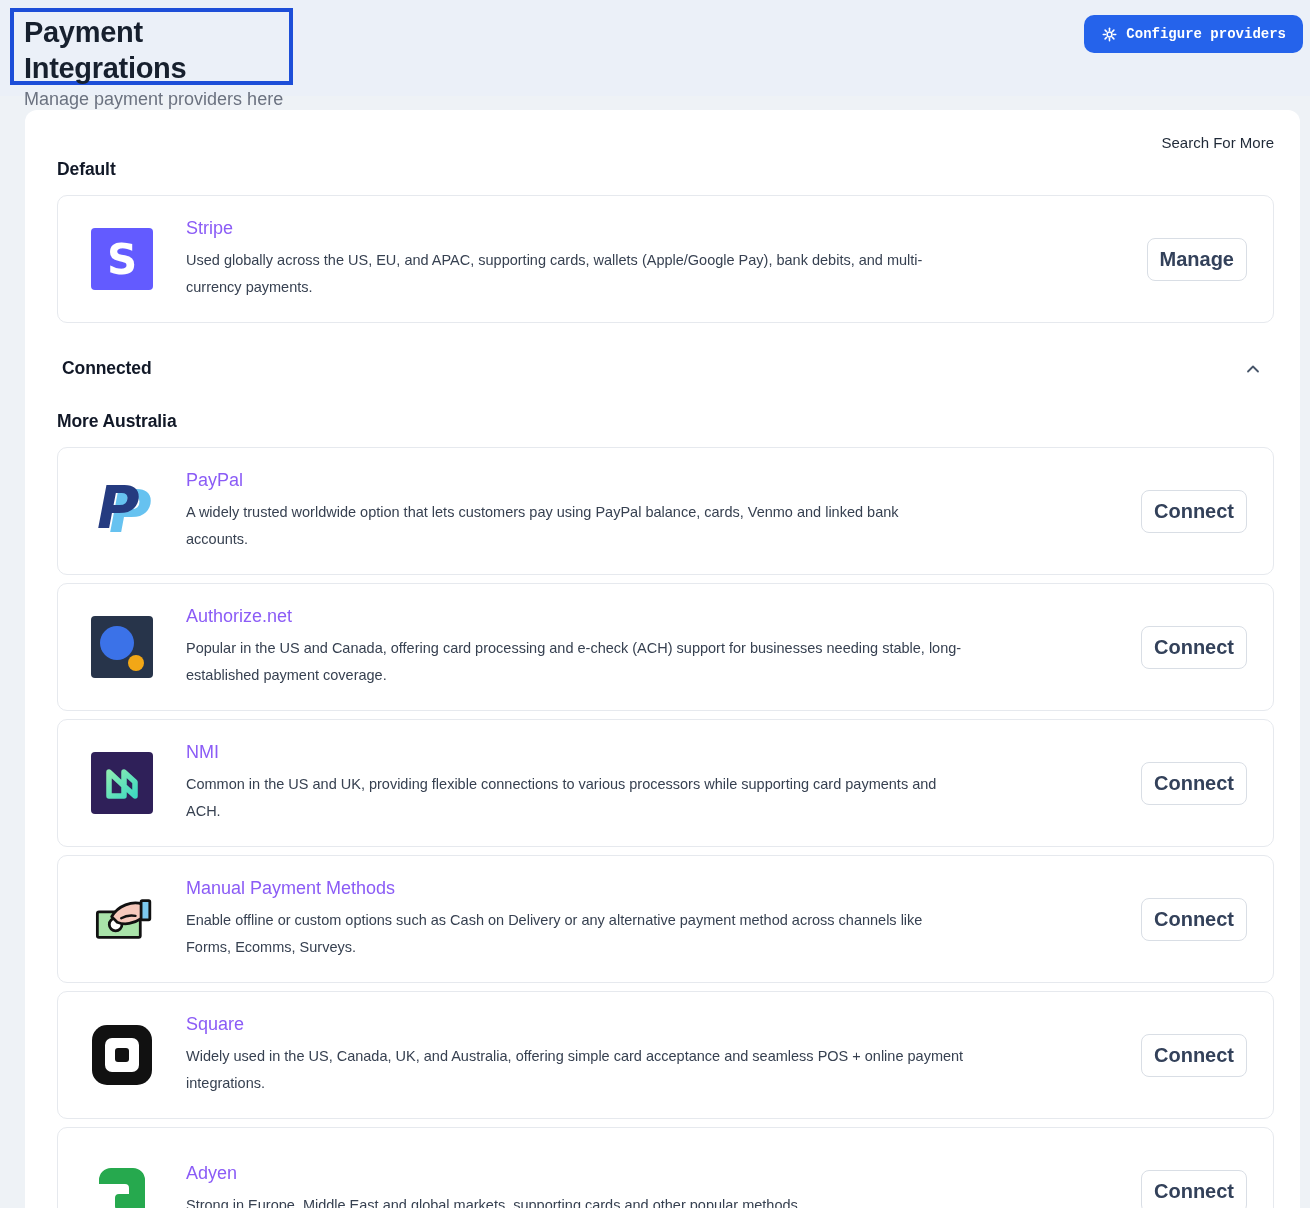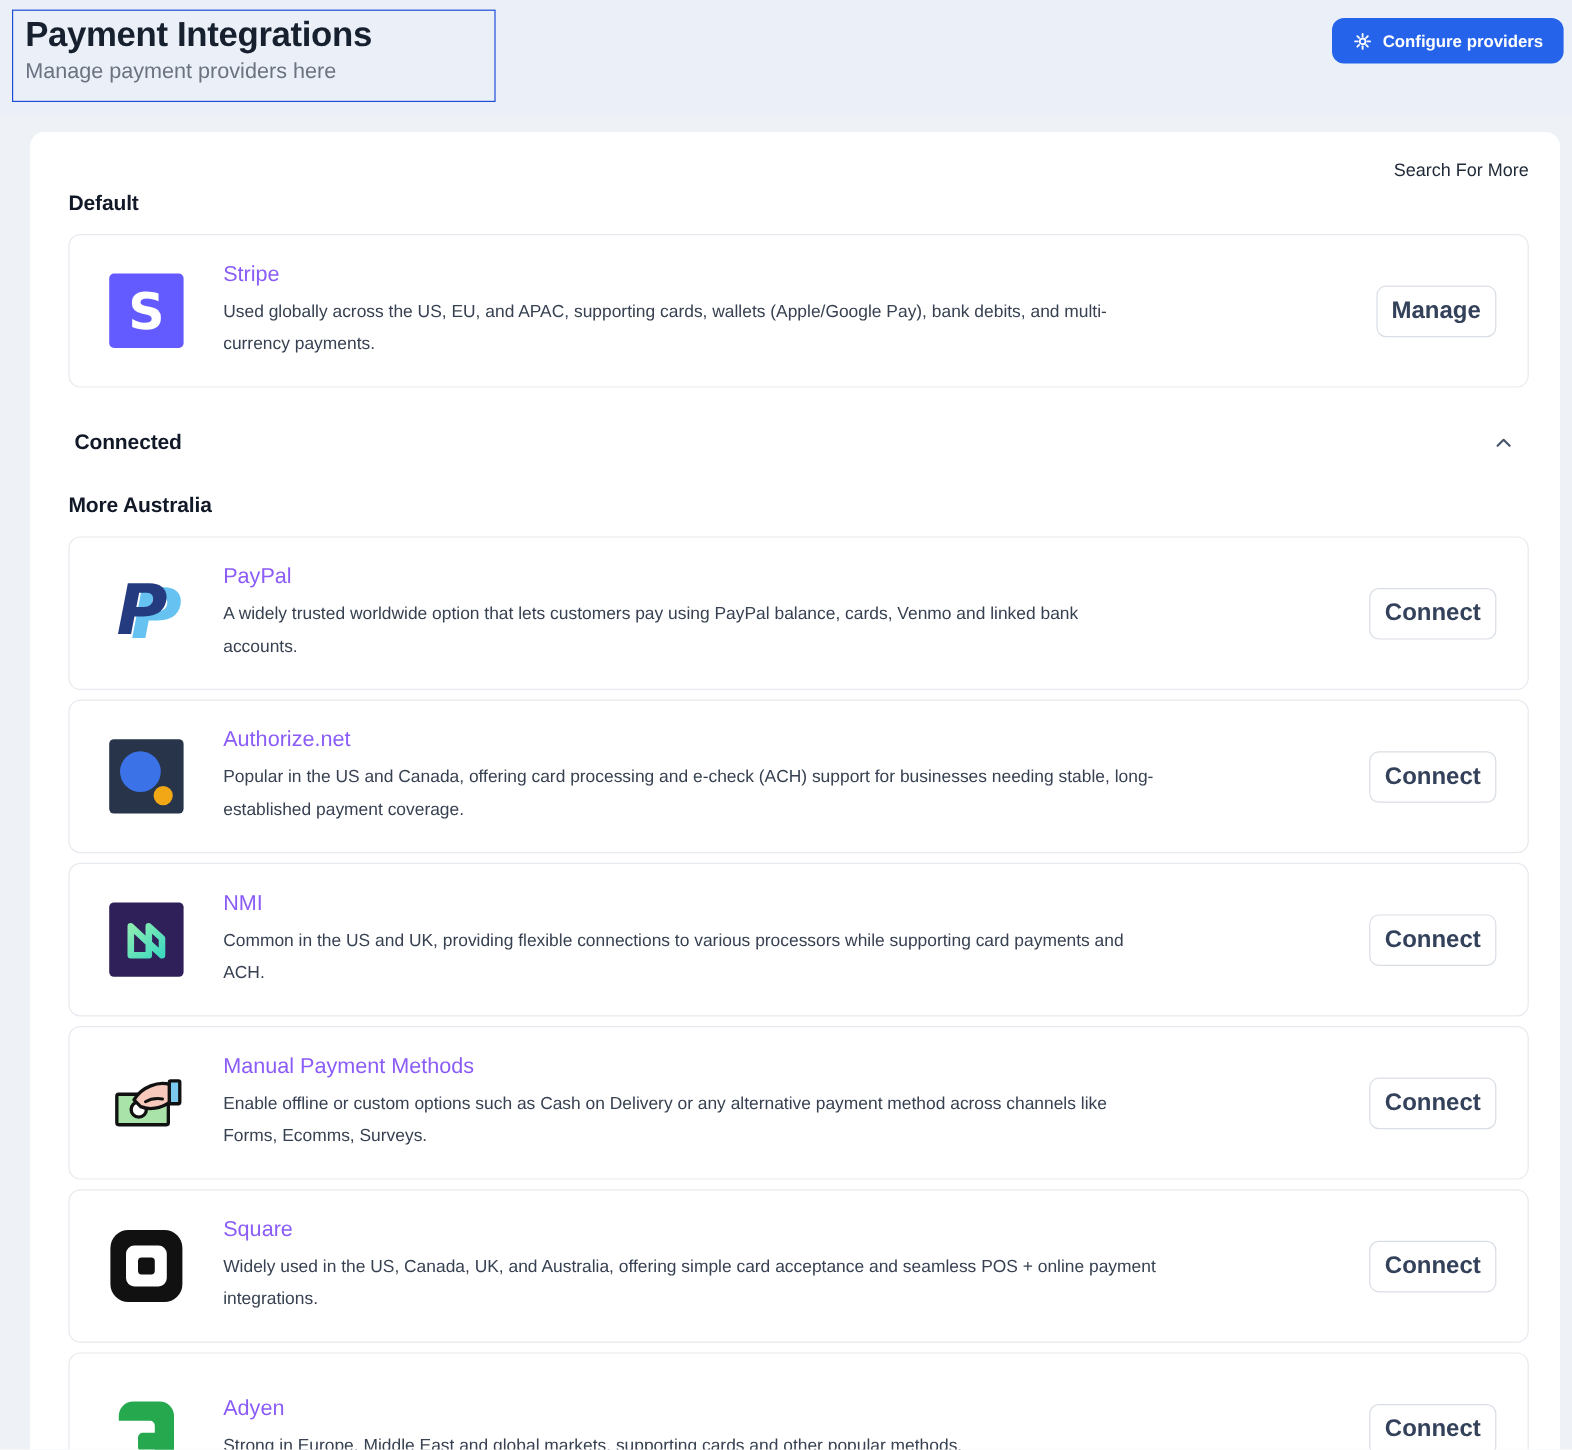--- a/index.html
+++ b/index.html
@@ -12,22 +12,22 @@
 
   
   .header {
     position: relative;
     height: 96px;
     background: #ebf0f8;
   }
   .annotation-box {
     position: absolute;
     left: 10px; top: 8px;
-    width: 403px; height: 77px;
-    border: 1px solid #1d4ed8;
+    width: 283px; height: 77px;
+    border: 4px solid #1d4ed8;
     padding: 2px 0 0 10px;
     background: transparent;
   }
   .page-title {
     font-size: 29px;
     font-weight: 700;
     color: #17202e;
     letter-spacing: -0.3px;
     line-height: 1.25;
   }
@@ -41,21 +41,21 @@
     right: 7px; top: 15px;
     display: flex;
     align-items: center;
     gap: 8px;
     height: 38px;
     padding: 0 17px;
     background: #2563eb;
     color: #ffffff;
     font-size: 14px;
     font-weight: 700;
-    font-family: Liberation Sans, sans-serif;
+    font-family: Liberation Mono, monospace;
     border: none;
     border-radius: 10px;
     cursor: pointer;
   }
   .btn-primary svg { display: block; }
 
   
   .panel {
     width: 1275px;
     margin: 14px 0 0 25px;

